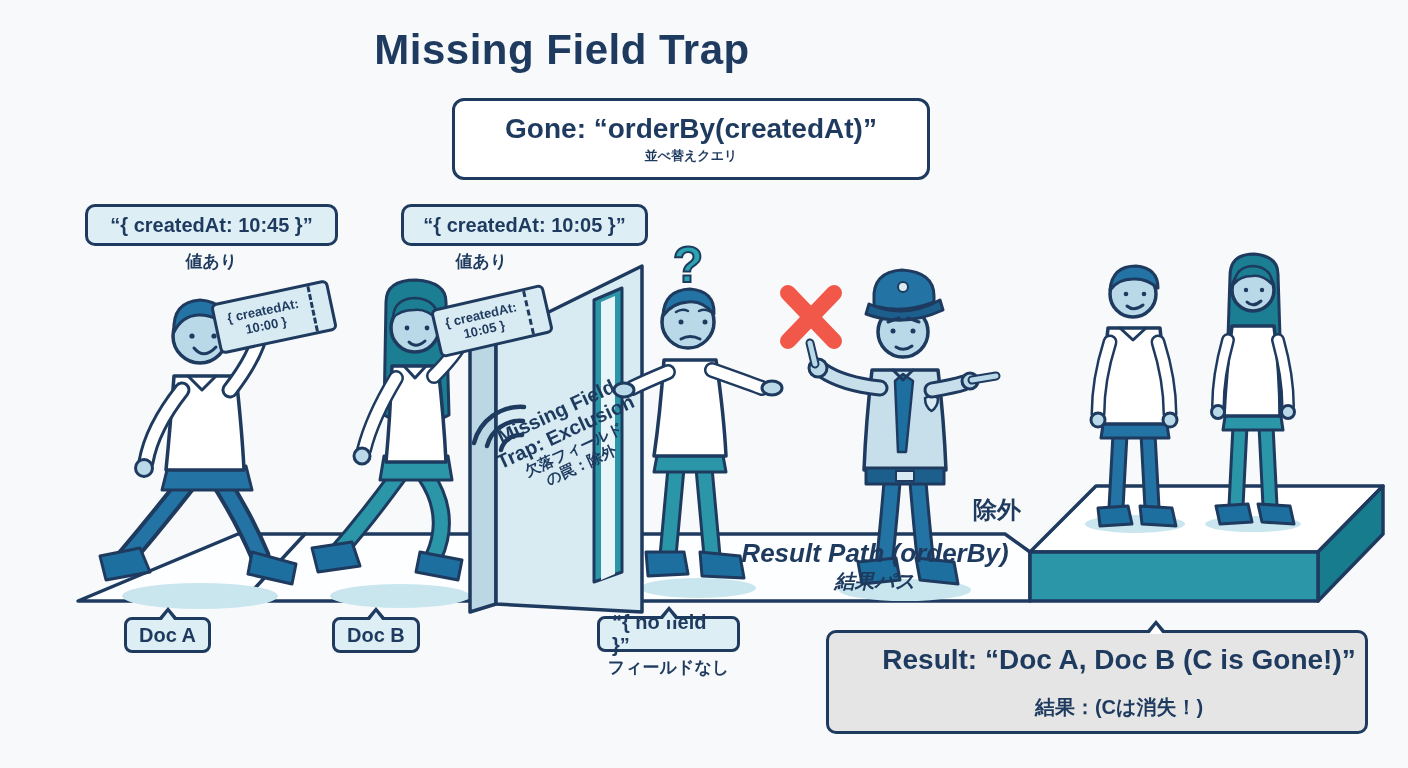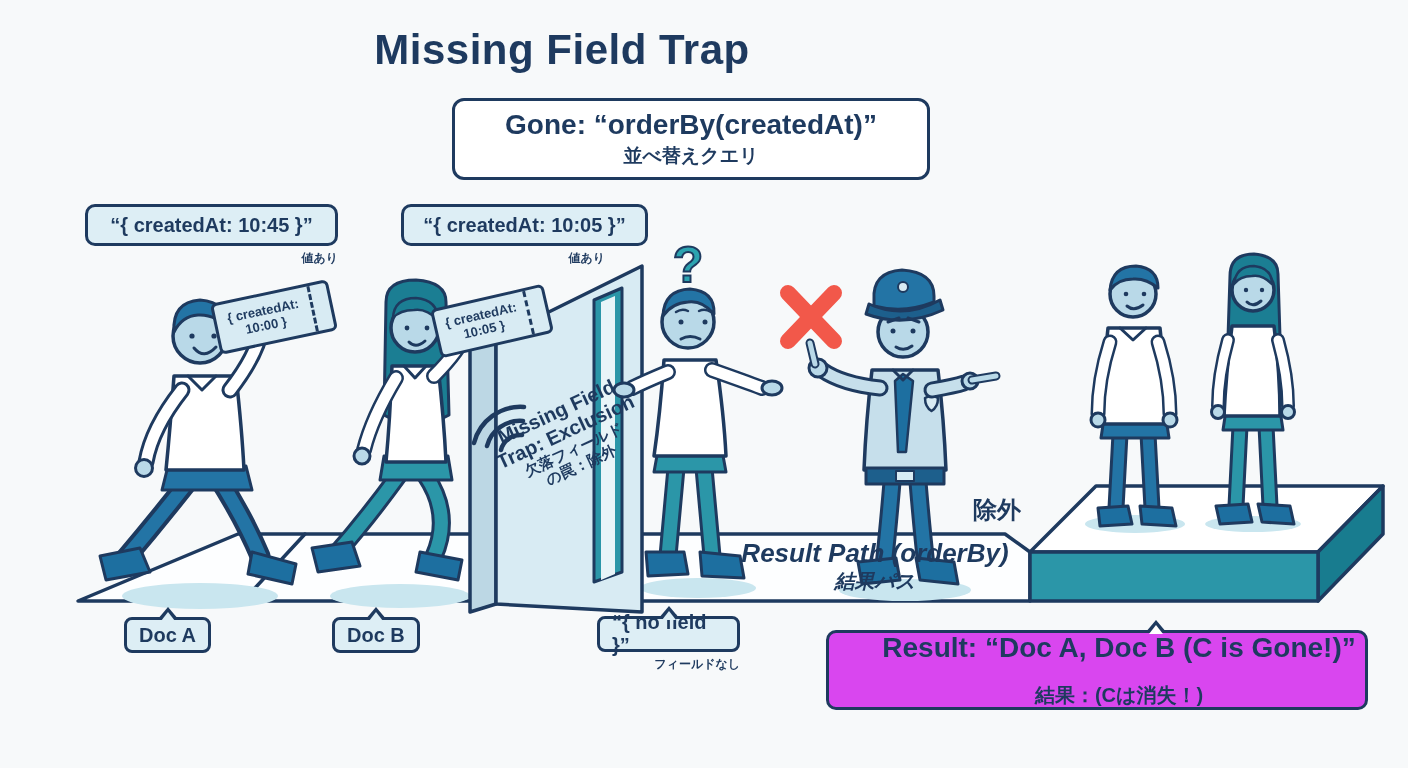--- a/index.html
+++ b/index.html
@@ -10,43 +10,43 @@
   html,body{margin:0;padding:0;}
   body{width:1408px;height:768px;overflow:hidden;background:var(--bg);
        font-family:"Liberation Sans","DejaVu Sans",sans-serif;color:var(--navy);}
   .stage{position:relative;width:1408px;height:768px;}
   .abs{position:absolute;box-sizing:border-box;}
   svg{position:absolute;left:0;top:0;}
   .title{left:0;top:26px;width:1124px;text-align:center;font-size:42px;font-weight:800;letter-spacing:.5px;}
   .querybox{left:452px;top:98px;width:478px;height:82px;background:#fff;border:3.5px solid var(--navy);
     border-radius:12px;display:flex;flex-direction:column;align-items:center;justify-content:center;}
   .querybox .en{font-size:28px;font-weight:800;}
-  .querybox .jp{font-size:19px;font-weight:700;margin-top:2px;}
+  .querybox .jp{font-size:13px;font-weight:700;margin-top:2px;}
   .fieldbox{height:42px;background:var(--fill);border:3.5px solid var(--navy);border-radius:10px;
     display:flex;align-items:center;justify-content:center;font-size:20px;font-weight:800;}
-  .note{font-size:12px;font-weight:700;text-align:right;}
+  .note{font-size:17px;font-weight:700;text-align:center;}
   .ticket{background:var(--lblue);border:3px solid var(--navy);border-radius:6px;display:flex;}
   .ticket .body{flex:1;display:flex;flex-direction:column;align-items:center;justify-content:center;
     font-size:13px;font-weight:800;line-height:1.15;}
   .ticket .stub{width:16px;border-left:3px dashed var(--navy);}
   .gatetext{left:472px;top:398px;width:192px;transform:rotate(-25deg);text-align:center;line-height:1.12;}
   .gatetext .en{font-size:20px;font-weight:800;}
   .gatetext .jp{font-size:15px;font-weight:700;}
   .qmark{left:660px;top:236px;width:56px;text-align:center;font-size:50px;font-weight:800;
     color:#2ba3b0;-webkit-text-stroke:2px var(--navy);}
   .excl{left:955px;top:494px;width:84px;text-align:center;font-size:24px;font-weight:800;}
   .rpath{left:695px;top:538px;width:360px;text-align:center;font-style:italic;font-size:26px;font-weight:800;}
   .rpathjp{left:695px;top:568px;width:360px;text-align:center;font-style:italic;font-size:20px;font-weight:700;}
   .tag{background:var(--fill);border:3px solid var(--navy);border-radius:8px;height:36px;
     display:flex;align-items:center;justify-content:center;font-size:20px;font-weight:800;padding:0 12px;}
   .tag::before,.bubble::before{content:"";position:absolute;top:-13px;left:50%;margin-left:-11px;
     border:11px solid transparent;border-top:0;border-bottom:13px solid var(--navy);}
   .tag::after{content:"";position:absolute;top:-8px;left:50%;margin-left:-7px;
     border:7px solid transparent;border-top:0;border-bottom:9px solid var(--fill);}
-  .bubble{left:826px;top:630px;width:542px;height:80px;background:#d946ef;border:3.5px solid var(--navy);
+  .bubble{left:826px;top:630px;width:542px;height:104px;background:#e5e5e5;border:3.5px solid var(--navy);
     border-radius:10px;display:flex;flex-direction:column;align-items:center;justify-content:center;padding-left:44px;}
   .bubble::before{left:61%;}
   .bubble::after{content:"";position:absolute;top:-8px;left:61%;margin-left:-7px;
     border:7px solid transparent;border-top:0;border-bottom:9px solid #fff;}
   .bubble .en{font-size:28px;font-weight:800;}
   .bubble .jp{font-size:20px;font-weight:700;margin-top:18px;}
 </style>
 </head>
 <body>
 

